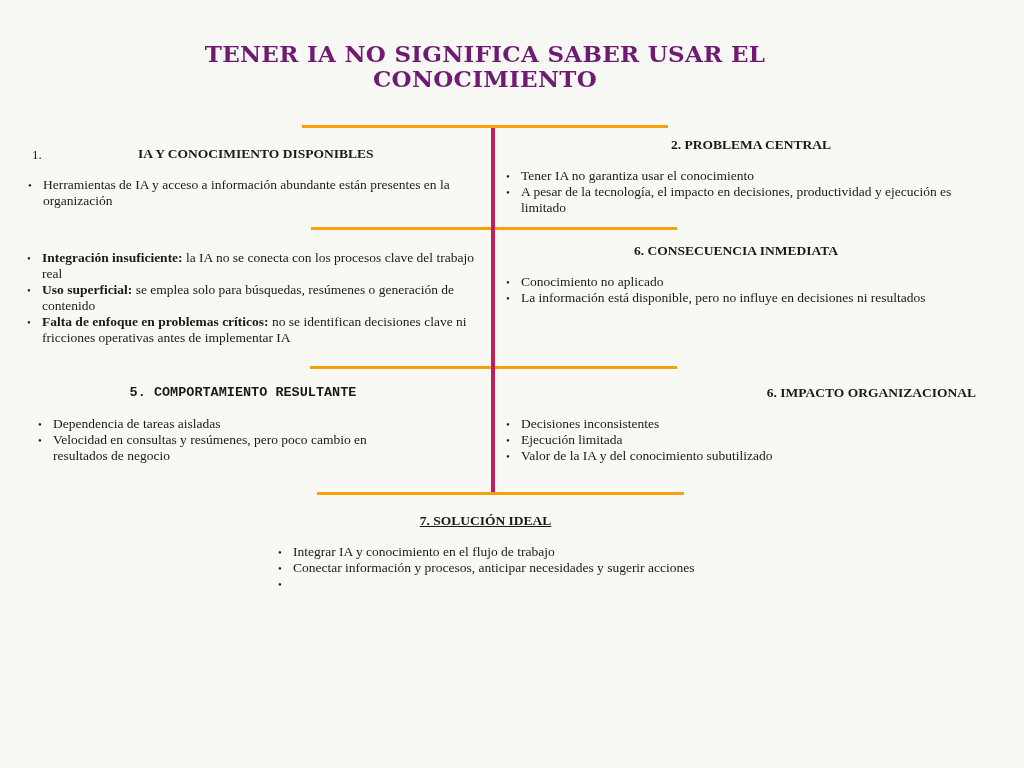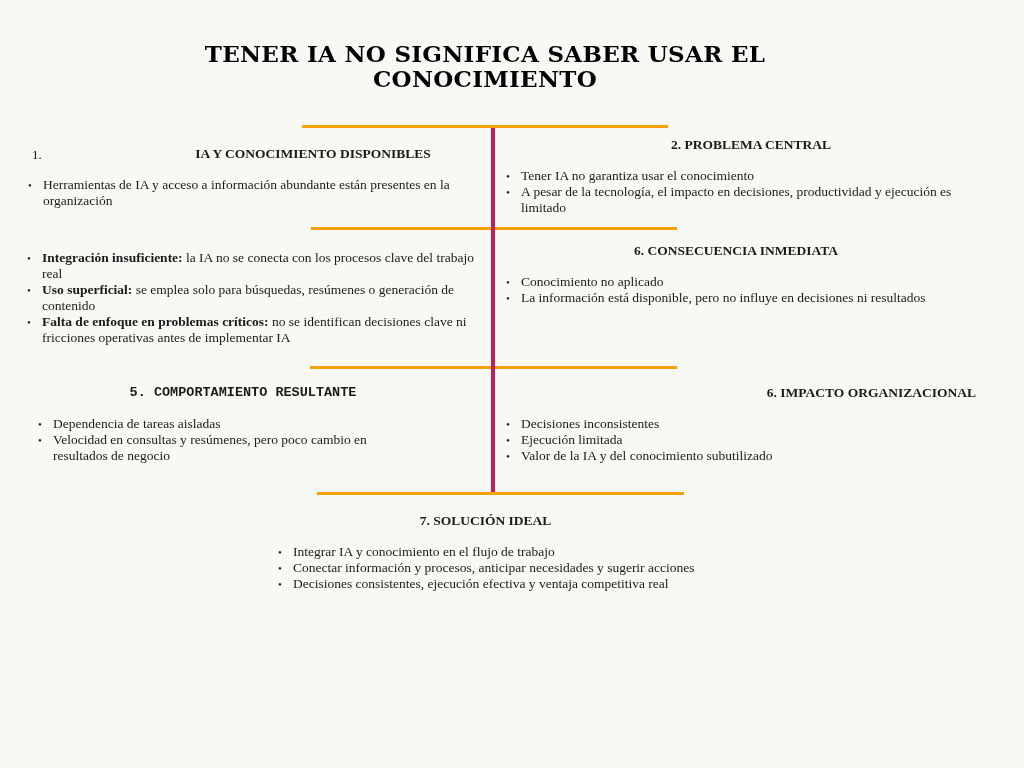--- a/index.html
+++ b/index.html
@@ -19,21 +19,21 @@
       position: absolute;
       left: 150px;
       width: 670px;
       top: 41px;
       text-align: center;
       font-family: "DejaVu Serif", "Liberation Serif", serif;
       font-weight: bold;
       font-size: 23px;
       line-height: 25px;
       letter-spacing: 0.3px;
-      color: #000000;
+      color: #701a75;
     }
     .hline {
       position: absolute;
       height: 3px;
       background: #f7a10a;
     }
     .vline {
       position: absolute;
       width: 4px;
       background: #c41e5a;
@@ -86,21 +86,21 @@
 </div>
 
 <div class="hline" style="left:302px; top:125px; width:366px;"></div>
 <div class="hline" style="left:311px; top:227px; width:366px;"></div>
 <div class="hline" style="left:310px; top:366px; width:367px;"></div>
 <div class="hline" style="left:317px; top:492px; width:367px;"></div>
 <div class="vline" style="left:491px; top:128px; height:364px;"></div>
 
 <div class="section" style="left:28px; top:146px; width:460px;">
   <span class="num1" style="left:4px; top:1px;">1.</span>
-  <h2 style="padding-left:30px; text-align:center; margin-left:80px;">IA Y CONOCIMIENTO DISPONIBLES</h2>
+  <h2 style="padding-left:30px; text-align:left; margin-left:80px;">IA Y CONOCIMIENTO DISPONIBLES</h2>
   <ul style="margin-top:15px;">
     <li>
       <span class="bullet">•</span>
       <span>Herramientas de IA y acceso a información abundante están presentes en la organización</span>
     </li>
   </ul>
 </div>
 
 <div class="section" style="left:506px; top:137px; width:470px;">
   <h2 style="padding-left:20px;">2.  PROBLEMA CENTRAL</h2>
@@ -173,28 +173,27 @@
       <span>Ejecución limitada</span>
     </li>
     <li>
       <span class="bullet">•</span>
       <span>Valor de la IA y del conocimiento subutilizado</span>
     </li>
   </ul>
 </div>
 
 <div class="section" style="left:278px; top:513px; width:425px;">
-  <h2 style="padding-right:10px;">7.  SOLUCIÓN IDEAL</h2>
+  <h2 style="padding-right:10px;text-decoration:underline;">7.  SOLUCIÓN IDEAL</h2>
   <ul style="margin-top:15px;">
     <li>
       <span class="bullet">•</span>
       <span>Integrar IA y conocimiento en el flujo de trabajo</span>
     </li>
     <li>
       <span class="bullet">•</span>
       <span>Conectar información y procesos, anticipar necesidades y sugerir acciones</span>
     </li>
     <li>
       <span class="bullet">•</span>
-      <span>Decisiones consistentes, ejecución efectiva y ventaja competitiva real</span>
     </li>
   </ul>
 </div>
 
 </body></html>

